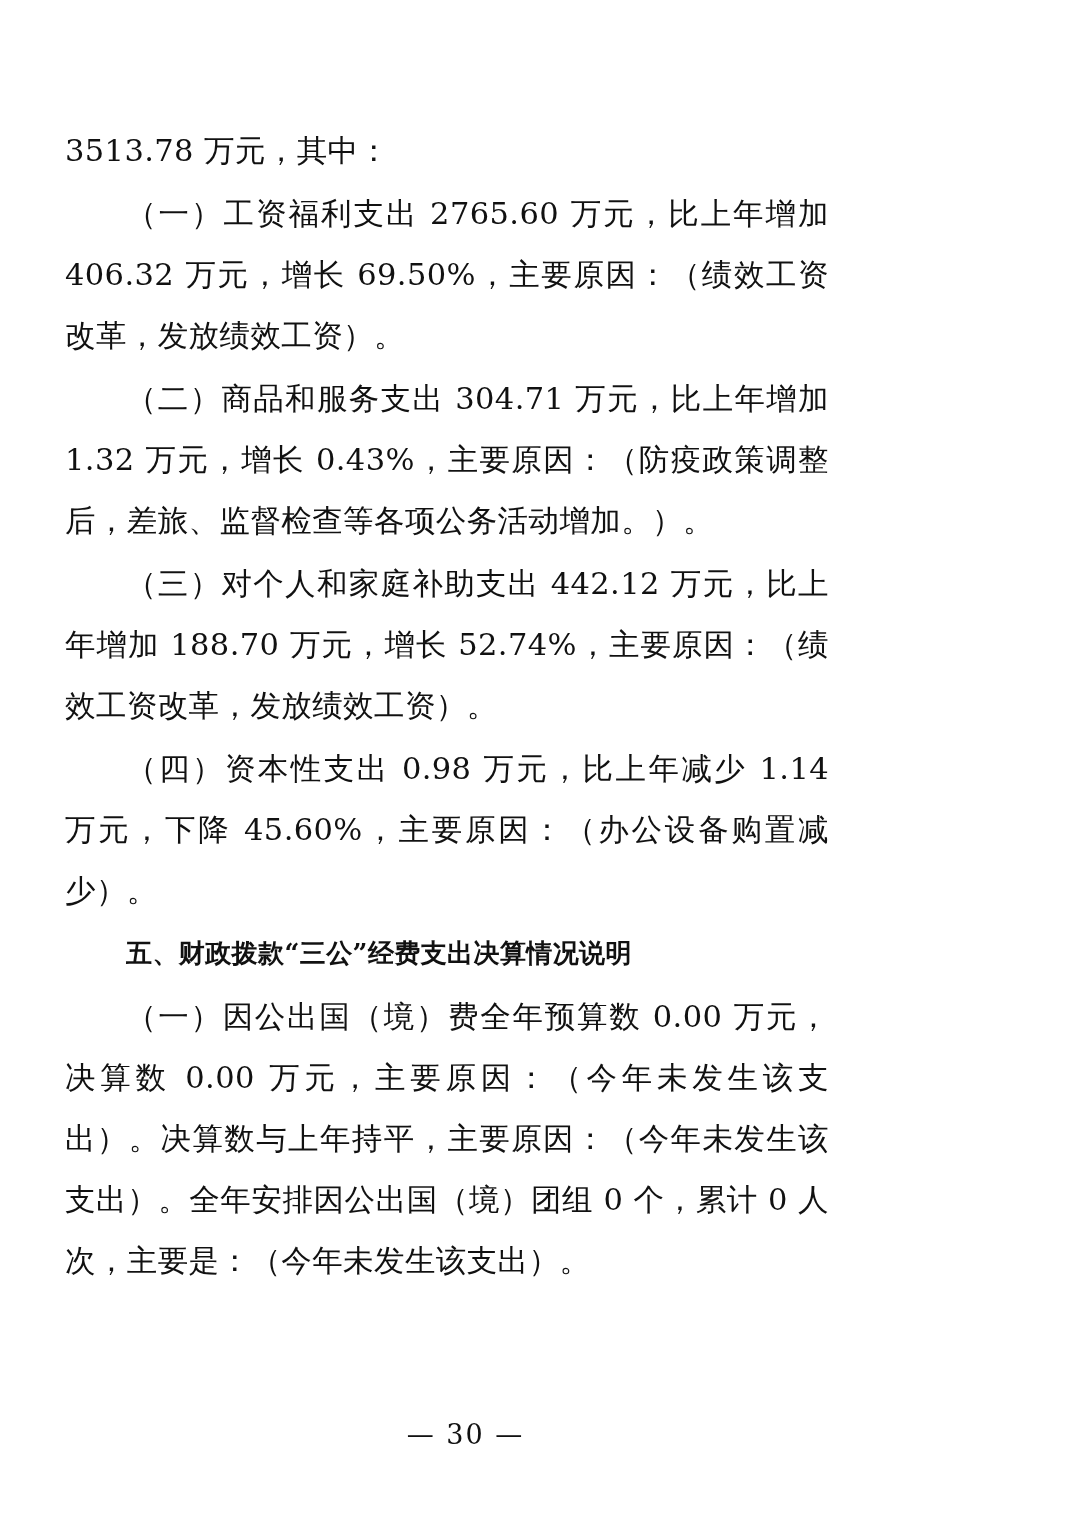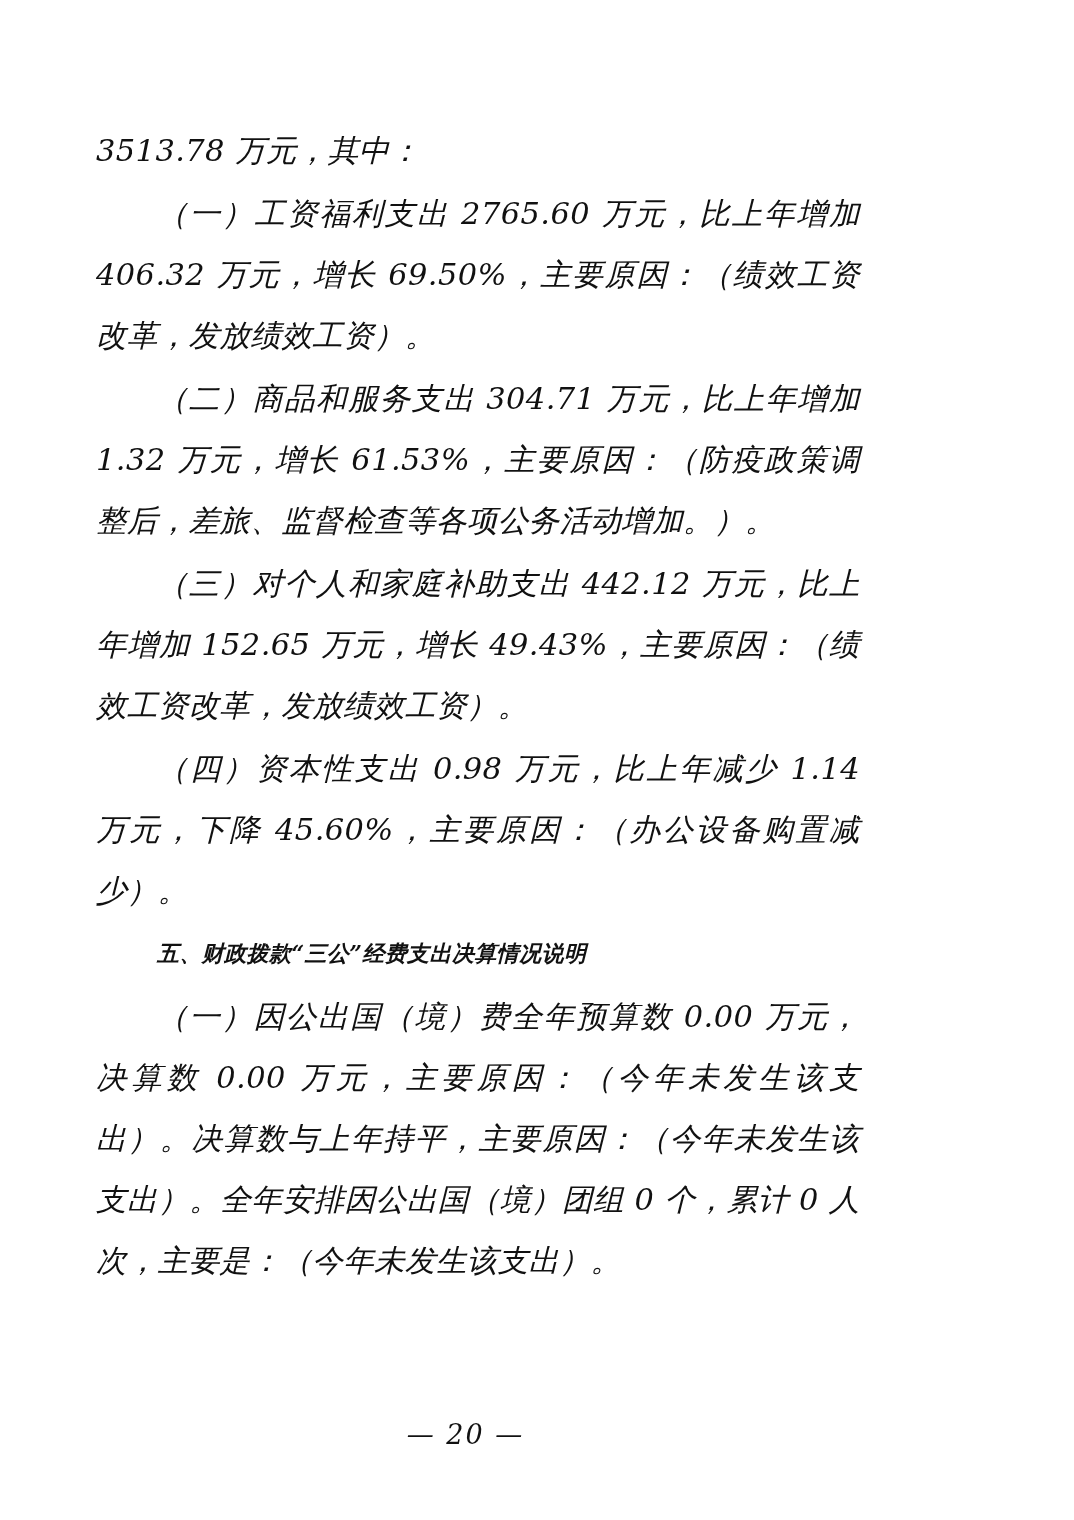--- a/index.html
+++ b/index.html
@@ -13,41 +13,40 @@
     font-family: "DejaVu Serif", "Liberation Serif", serif;
     color: #111111;
     position: relative;
     overflow: hidden;
   }
   .page {
     position: relative;
     width: 931px;
     height: 1520px;
     box-sizing: border-box;
-    padding: 120px 155px 0 96px;
-    font-style: italic;
+    padding: 120px 155px 0 65px;
   }
   .doc-body {
     width: 764px;
   }
   p.para {
     margin: 0 0 2px 0;
     font-size: 30.5px;
     line-height: 61px;
     letter-spacing: 0.4px;
     text-align: justify;
     text-justify: inter-ideograph;
     word-break: break-all;
   }
   p.indent {
     text-indent: 61px;
   }
   p.heading {
     margin: 0 0 2px 0;
-    font-size: 22px;
+    font-size: 26px;
     line-height: 61px;
     font-weight: bold;
     text-indent: 61px;
     letter-spacing: 0.4px;
   }
   .footer {
     position: absolute;
     left: 0;
     right: 0;
     bottom: 70px;
@@ -61,27 +60,27 @@
 </head>
 <body>
 
 <div class="page">
   <div class="doc-body">
 
     <p class="para">3513.78 万元，其中：</p>
 
     <p class="para indent">（一）工资福利支出 2765.60 万元，比上年增加 406.32 万元，增长 69.50%，主要原因：（绩效工资改革，发放绩效工资）。</p>
 
-    <p class="para indent">（二）商品和服务支出 304.71 万元，比上年增加 1.32 万元，增长 61.53%，主要原因：（防疫政策调整后，差旅、监督检查等各项公务活动增加。）。</p>
+    <p class="para indent">（二）商品和服务支出 304.71 万元，比上年增加 1.32 万元，增长 0.43%，主要原因：（防疫政策调整后，差旅、监督检查等各项公务活动增加。）。</p>
 
-    <p class="para indent">（三）对个人和家庭补助支出 442.12 万元，比上年增加 152.65 万元，增长 49.43%，主要原因：（绩效工资改革，发放绩效工资）。</p>
+    <p class="para indent">（三）对个人和家庭补助支出 442.12 万元，比上年增加 188.70 万元，增长 52.74%，主要原因：（绩效工资改革，发放绩效工资）。</p>
 
     <p class="para indent">（四）资本性支出 0.98 万元，比上年减少 1.14 万元，下降 45.60%，主要原因：（办公设备购置减少）。</p>
 
     <p class="heading">五、财政拨款“三公”经费支出决算情况说明</p>
 
 
     <p class="para indent">（一）因公出国（境）费全年预算数 0.00 万元，决算数 0.00 万元，主要原因：（今年未发生该支出）。决算数与上年持平，主要原因：（今年未发生该支出）。全年安排因公出国（境）团组 0 个，累计 0 人次，主要是：（今年未发生该支出）。</p>
 
   </div>
 
-  <div class="footer">— 20 —</div>
+  <div class="footer">— 30 —</div>
 </div>
 
 </body></html>

